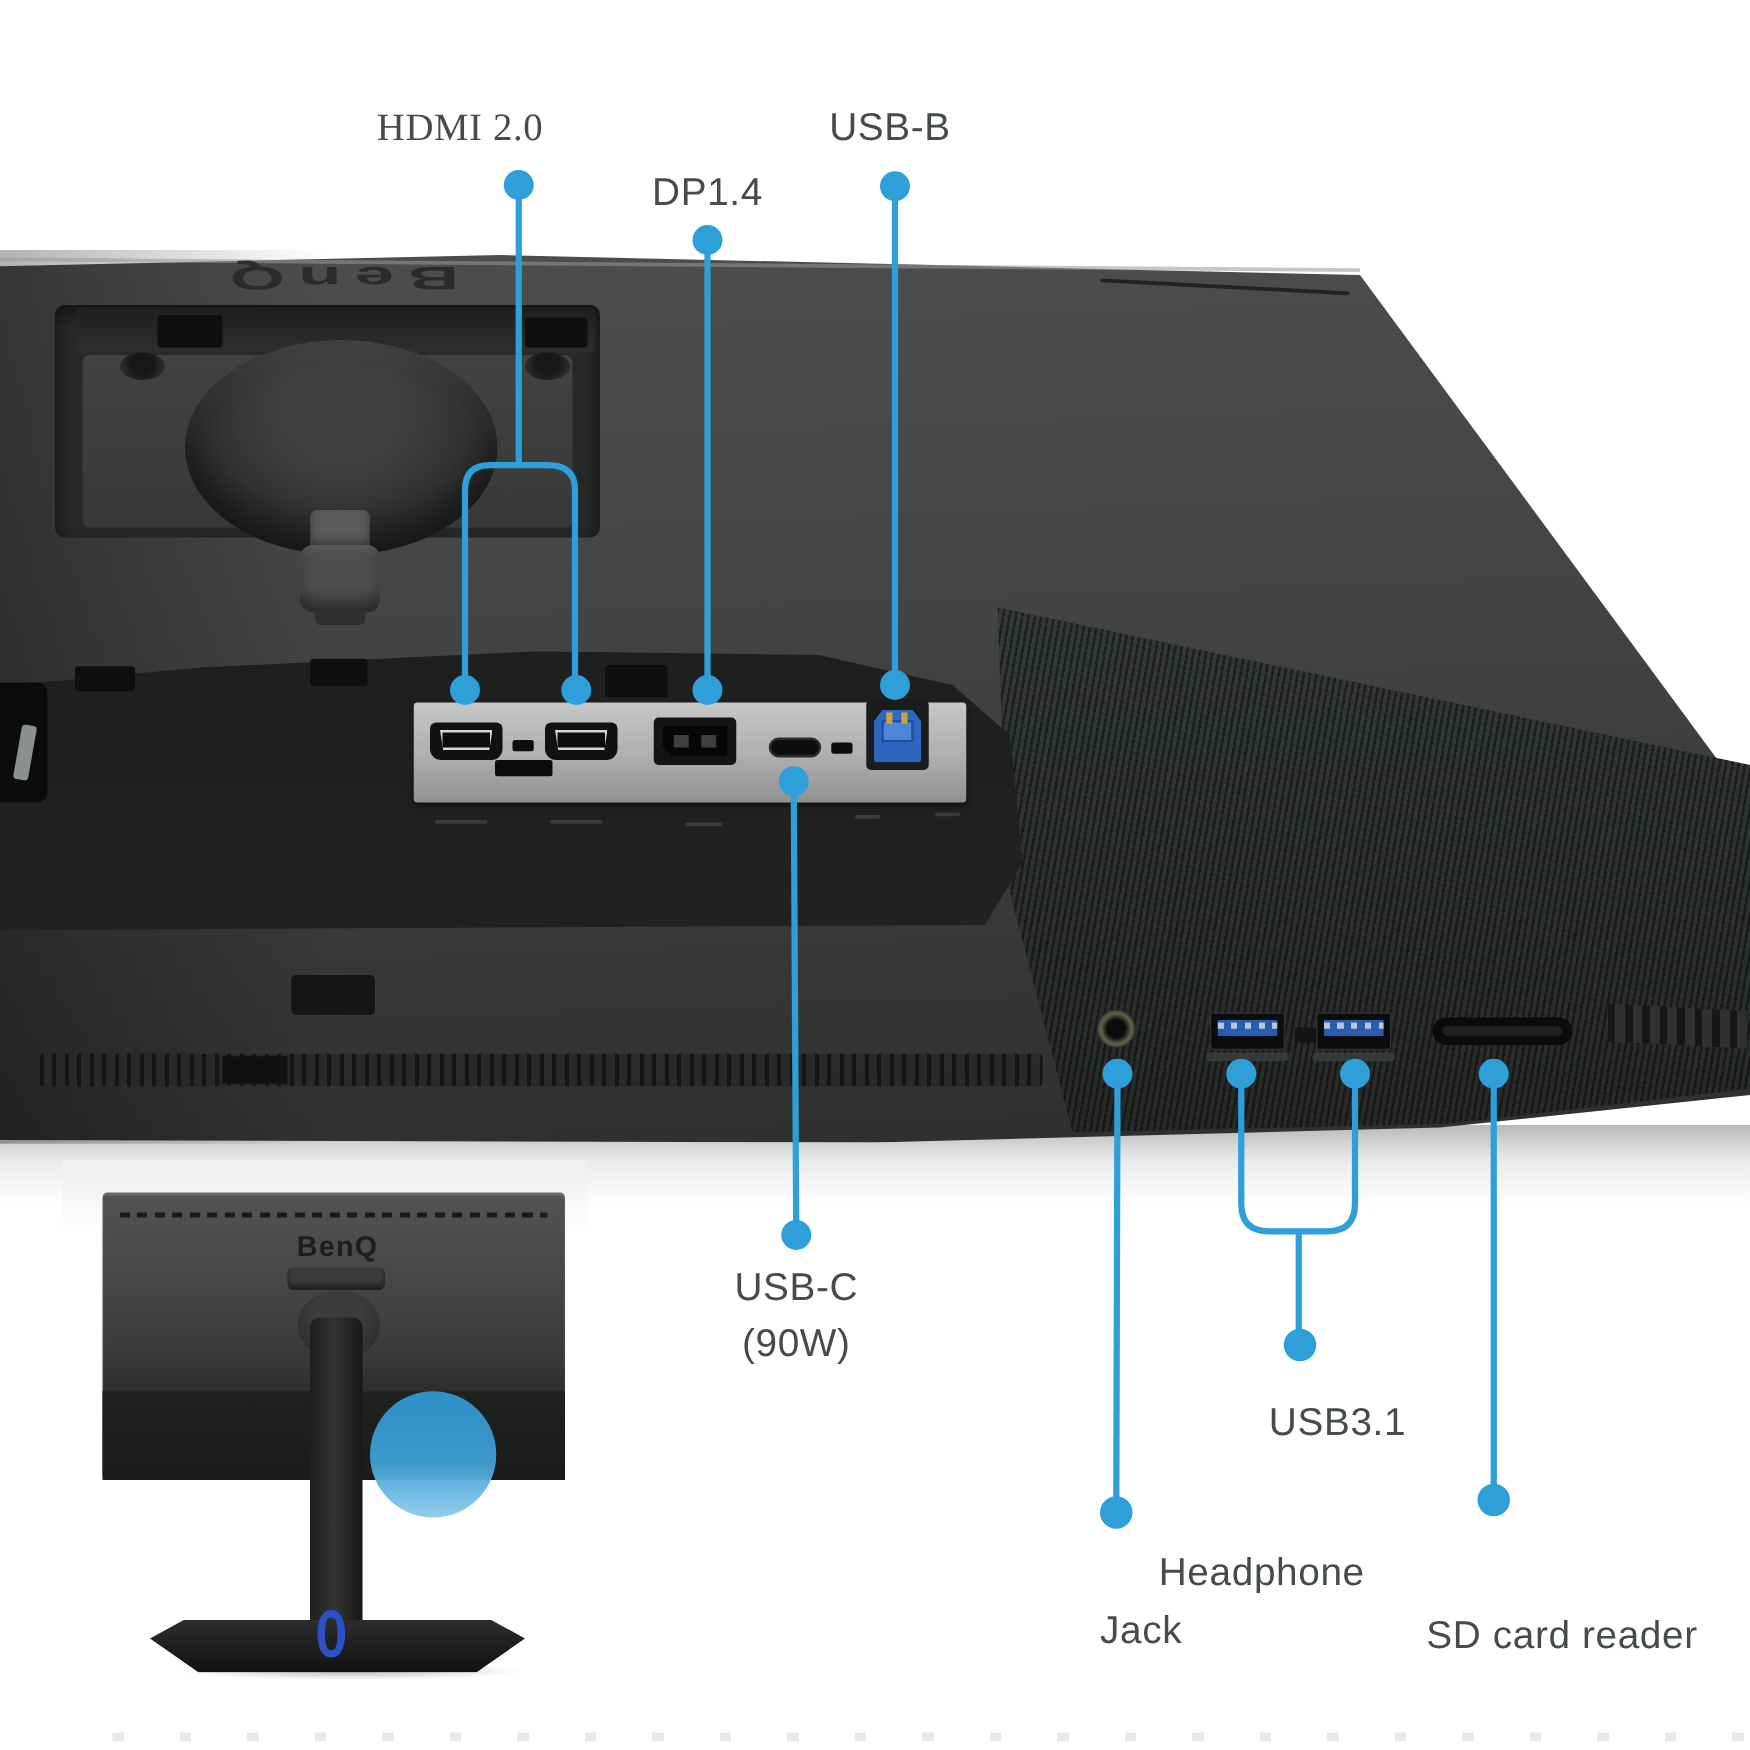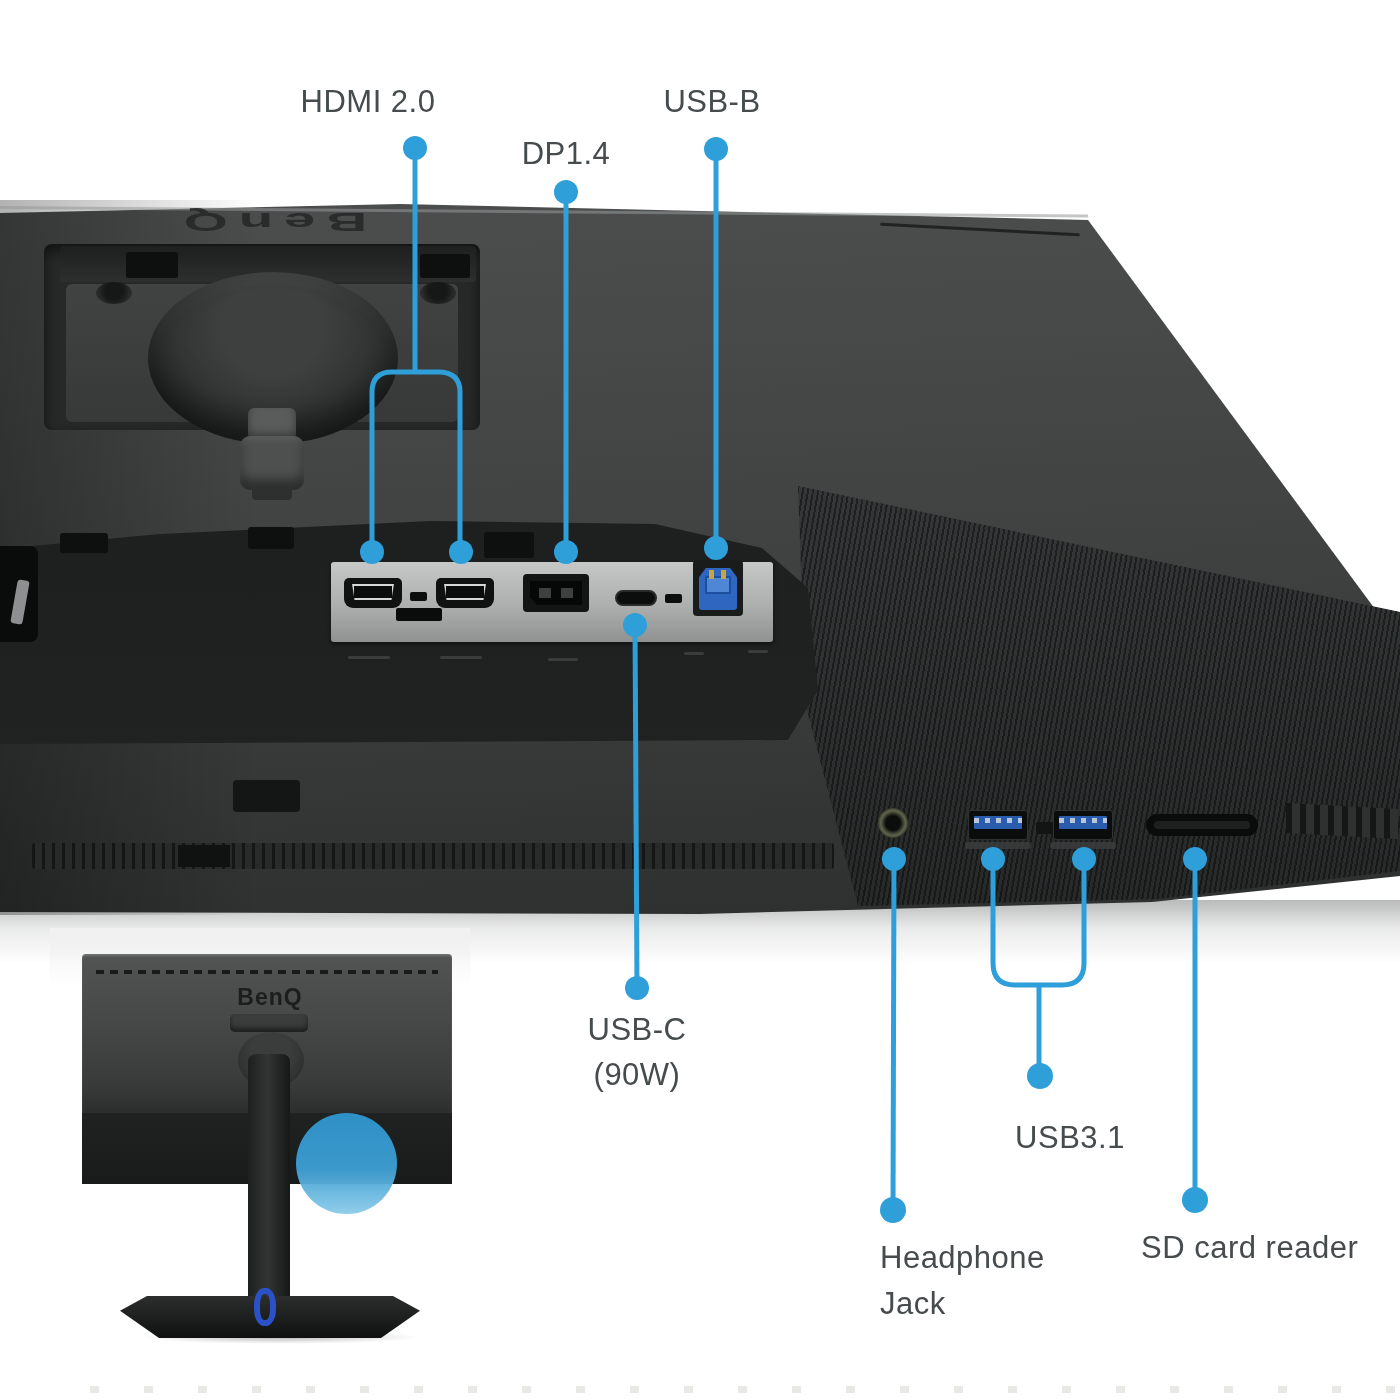--- a/index.html
+++ b/index.html
@@ -136,29 +136,29 @@
   .sm-ring{left:254px;top:1288px;width:22px;height:38px;border:6px solid #2b51c6;border-radius:45%;}
   .sm-shadow{left:140px;top:1330px;width:280px;height:14px;border-radius:50%;
     background:radial-gradient(ellipse,rgba(0,0,0,.28),rgba(0,0,0,0) 70%);}
   .highlight-circle{left:296px;top:1113px;width:101px;height:101px;border-radius:50%;
     background:linear-gradient(180deg,#2f96cf 0%,#3d9fd4 55%,#8ccbe9 100%);opacity:.95;}
 
   
   svg.annot{left:0;top:0;width:1400px;height:1400px;z-index:50;}
   .callout{z-index:60;color:#464b4e;font-size:31px;letter-spacing:.5px;white-space:nowrap;}
   .center{transform:translateX(-50%);text-align:center;}
-  .lbl-hdmi{left:368px;top:84px;}
+  .lbl-hdmi{left:368px;top:84px;font-family:Liberation Serif, serif;}
   .lbl-dp{left:566px;top:136px;}
   .lbl-usbb{left:712px;top:84px;}
   .lbl-usbc1{left:637px;top:1012px;}
   .lbl-usbc2{left:637px;top:1057px;}
   .lbl-usb31{left:1070px;top:1120px;}
-  .lbl-hp1{left:880px;top:1240px;text-align:right;}
+  .lbl-hp1{left:927px;top:1240px;text-align:right;}
   .lbl-hp2{left:880px;top:1286px;}
-  .lbl-sd{left:1141px;top:1230px;}
+  .lbl-sd{left:1141px;top:1290px;}
 
   .bottom-dashes{left:90px;top:1386px;width:1310px;height:7px;opacity:.85;
     background:repeating-linear-gradient(90deg,#e4e5e1 0 9px,rgba(0,0,0,0) 9px 54px);}
 </style>
 </head>
 <body>
 
 <div id="canvas">
 
   <div class="floor-shadow"></div>

